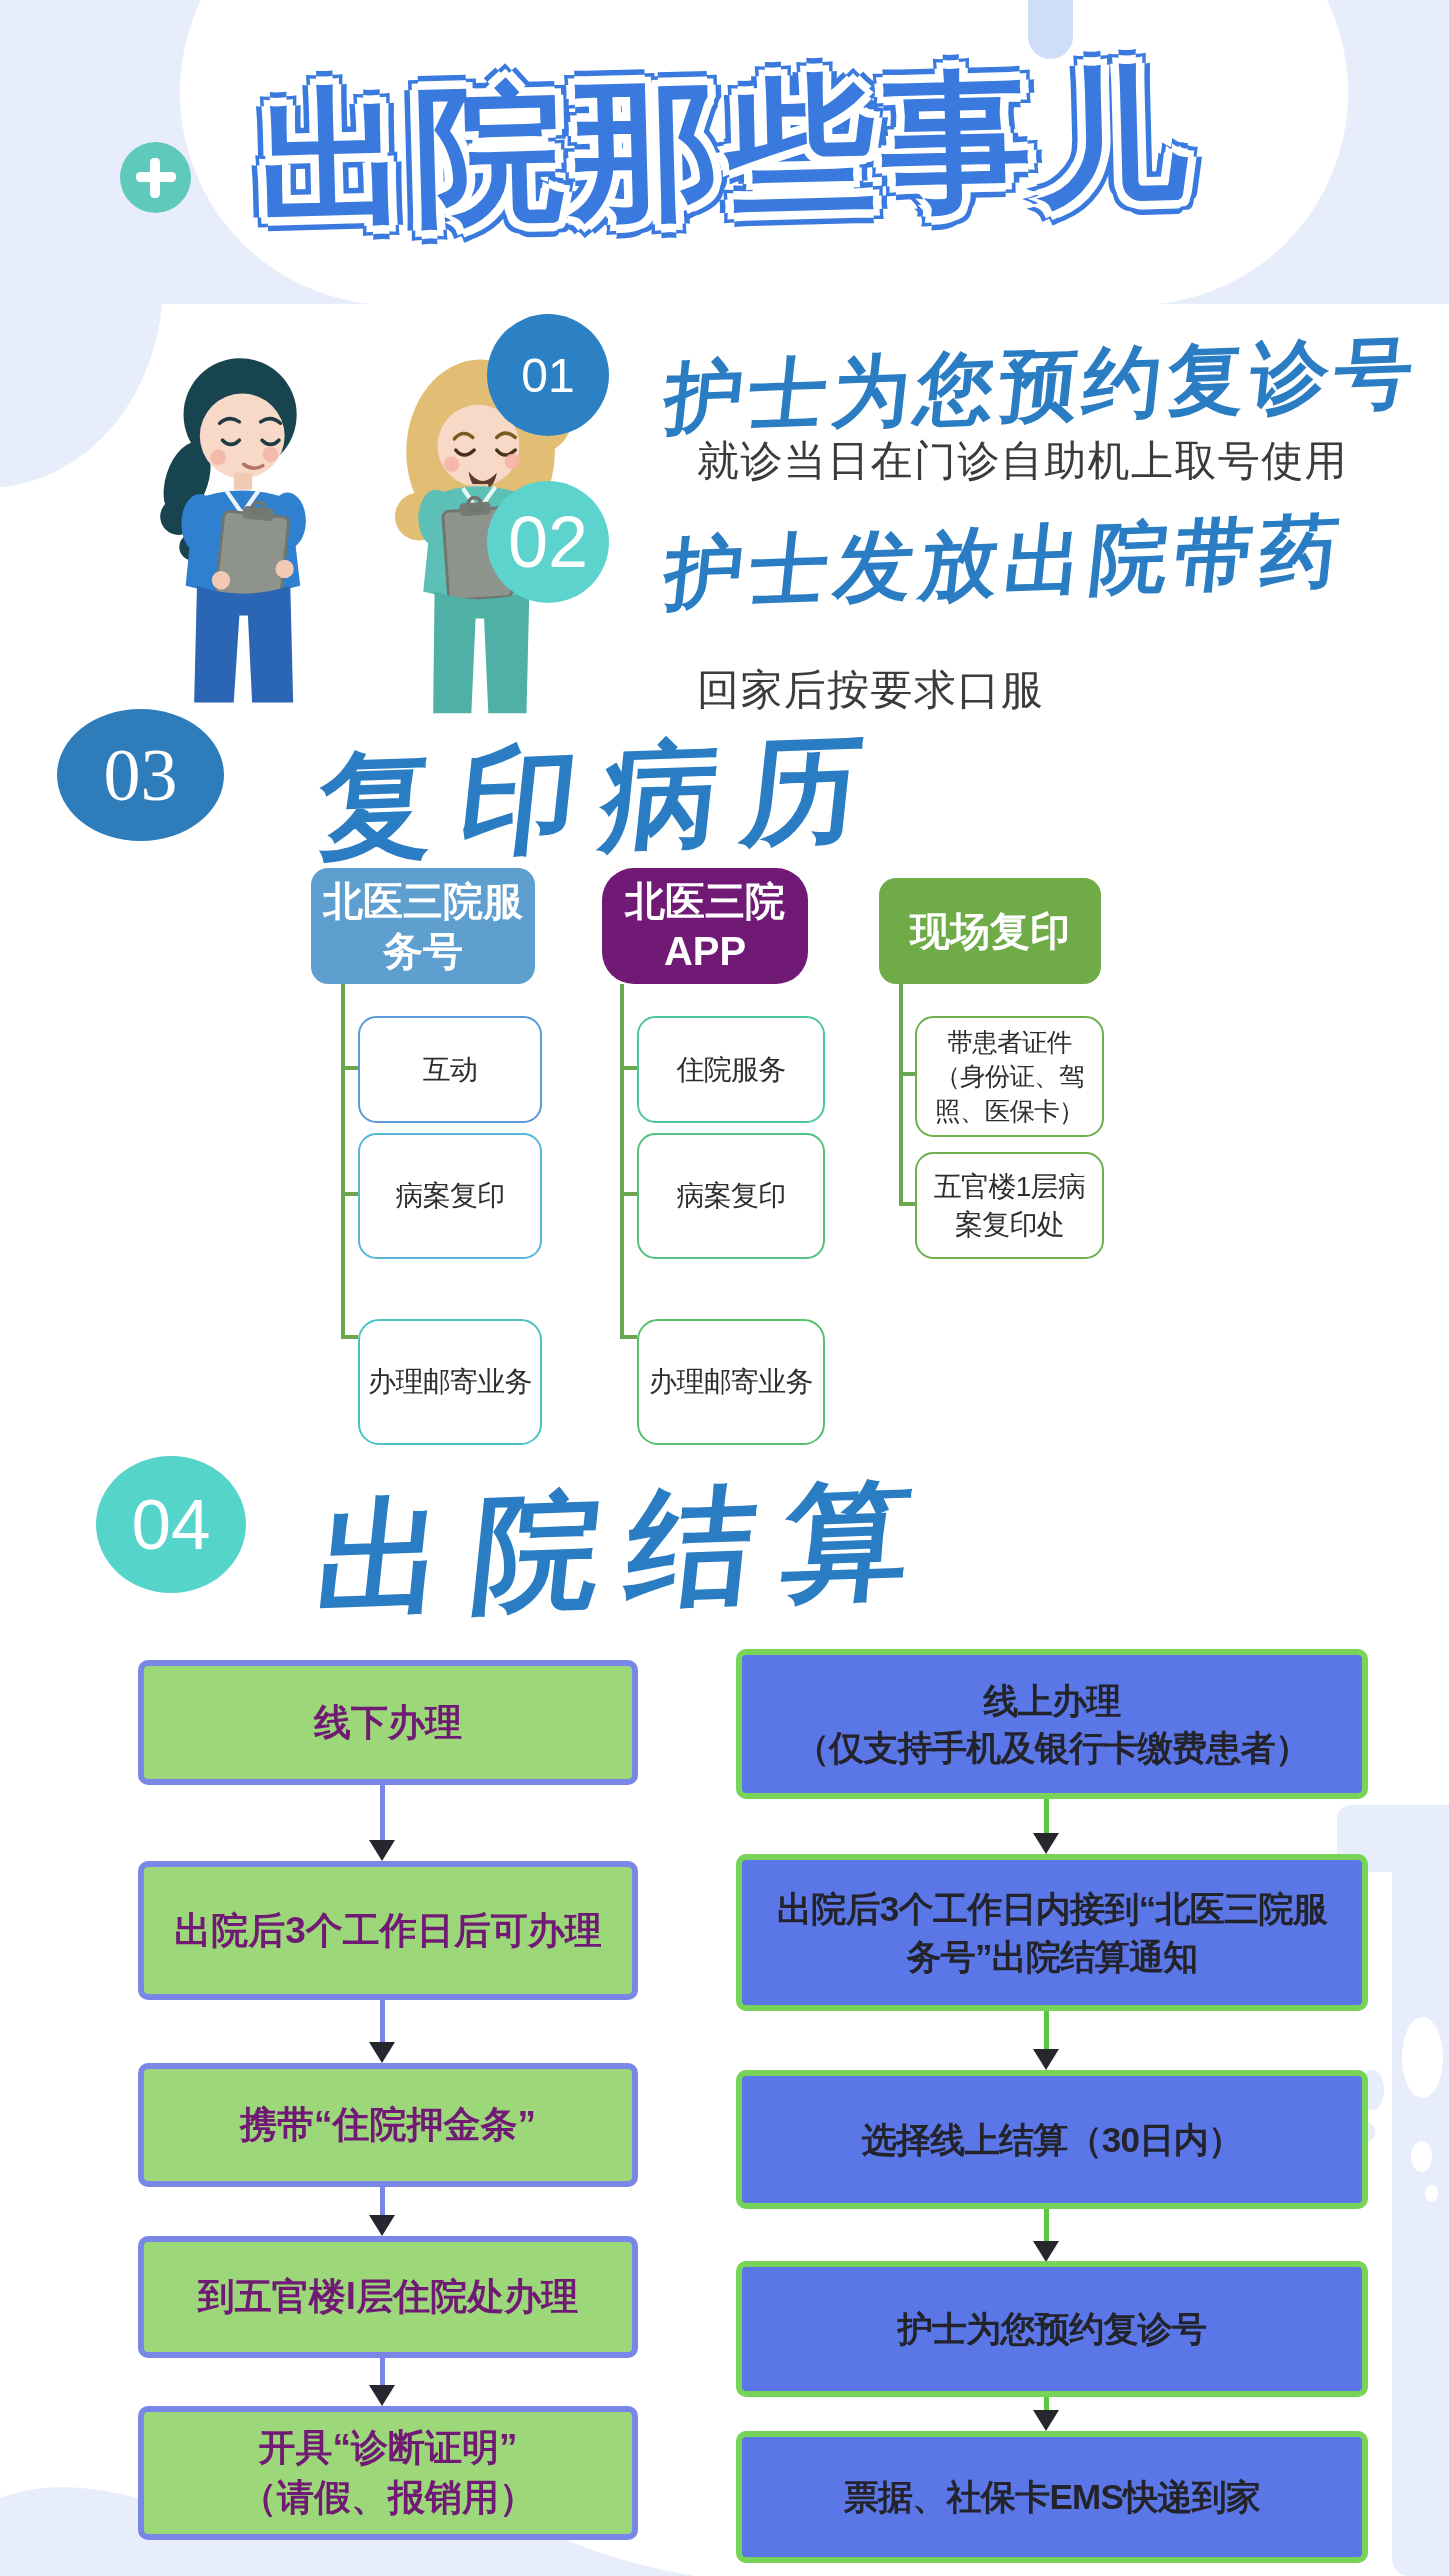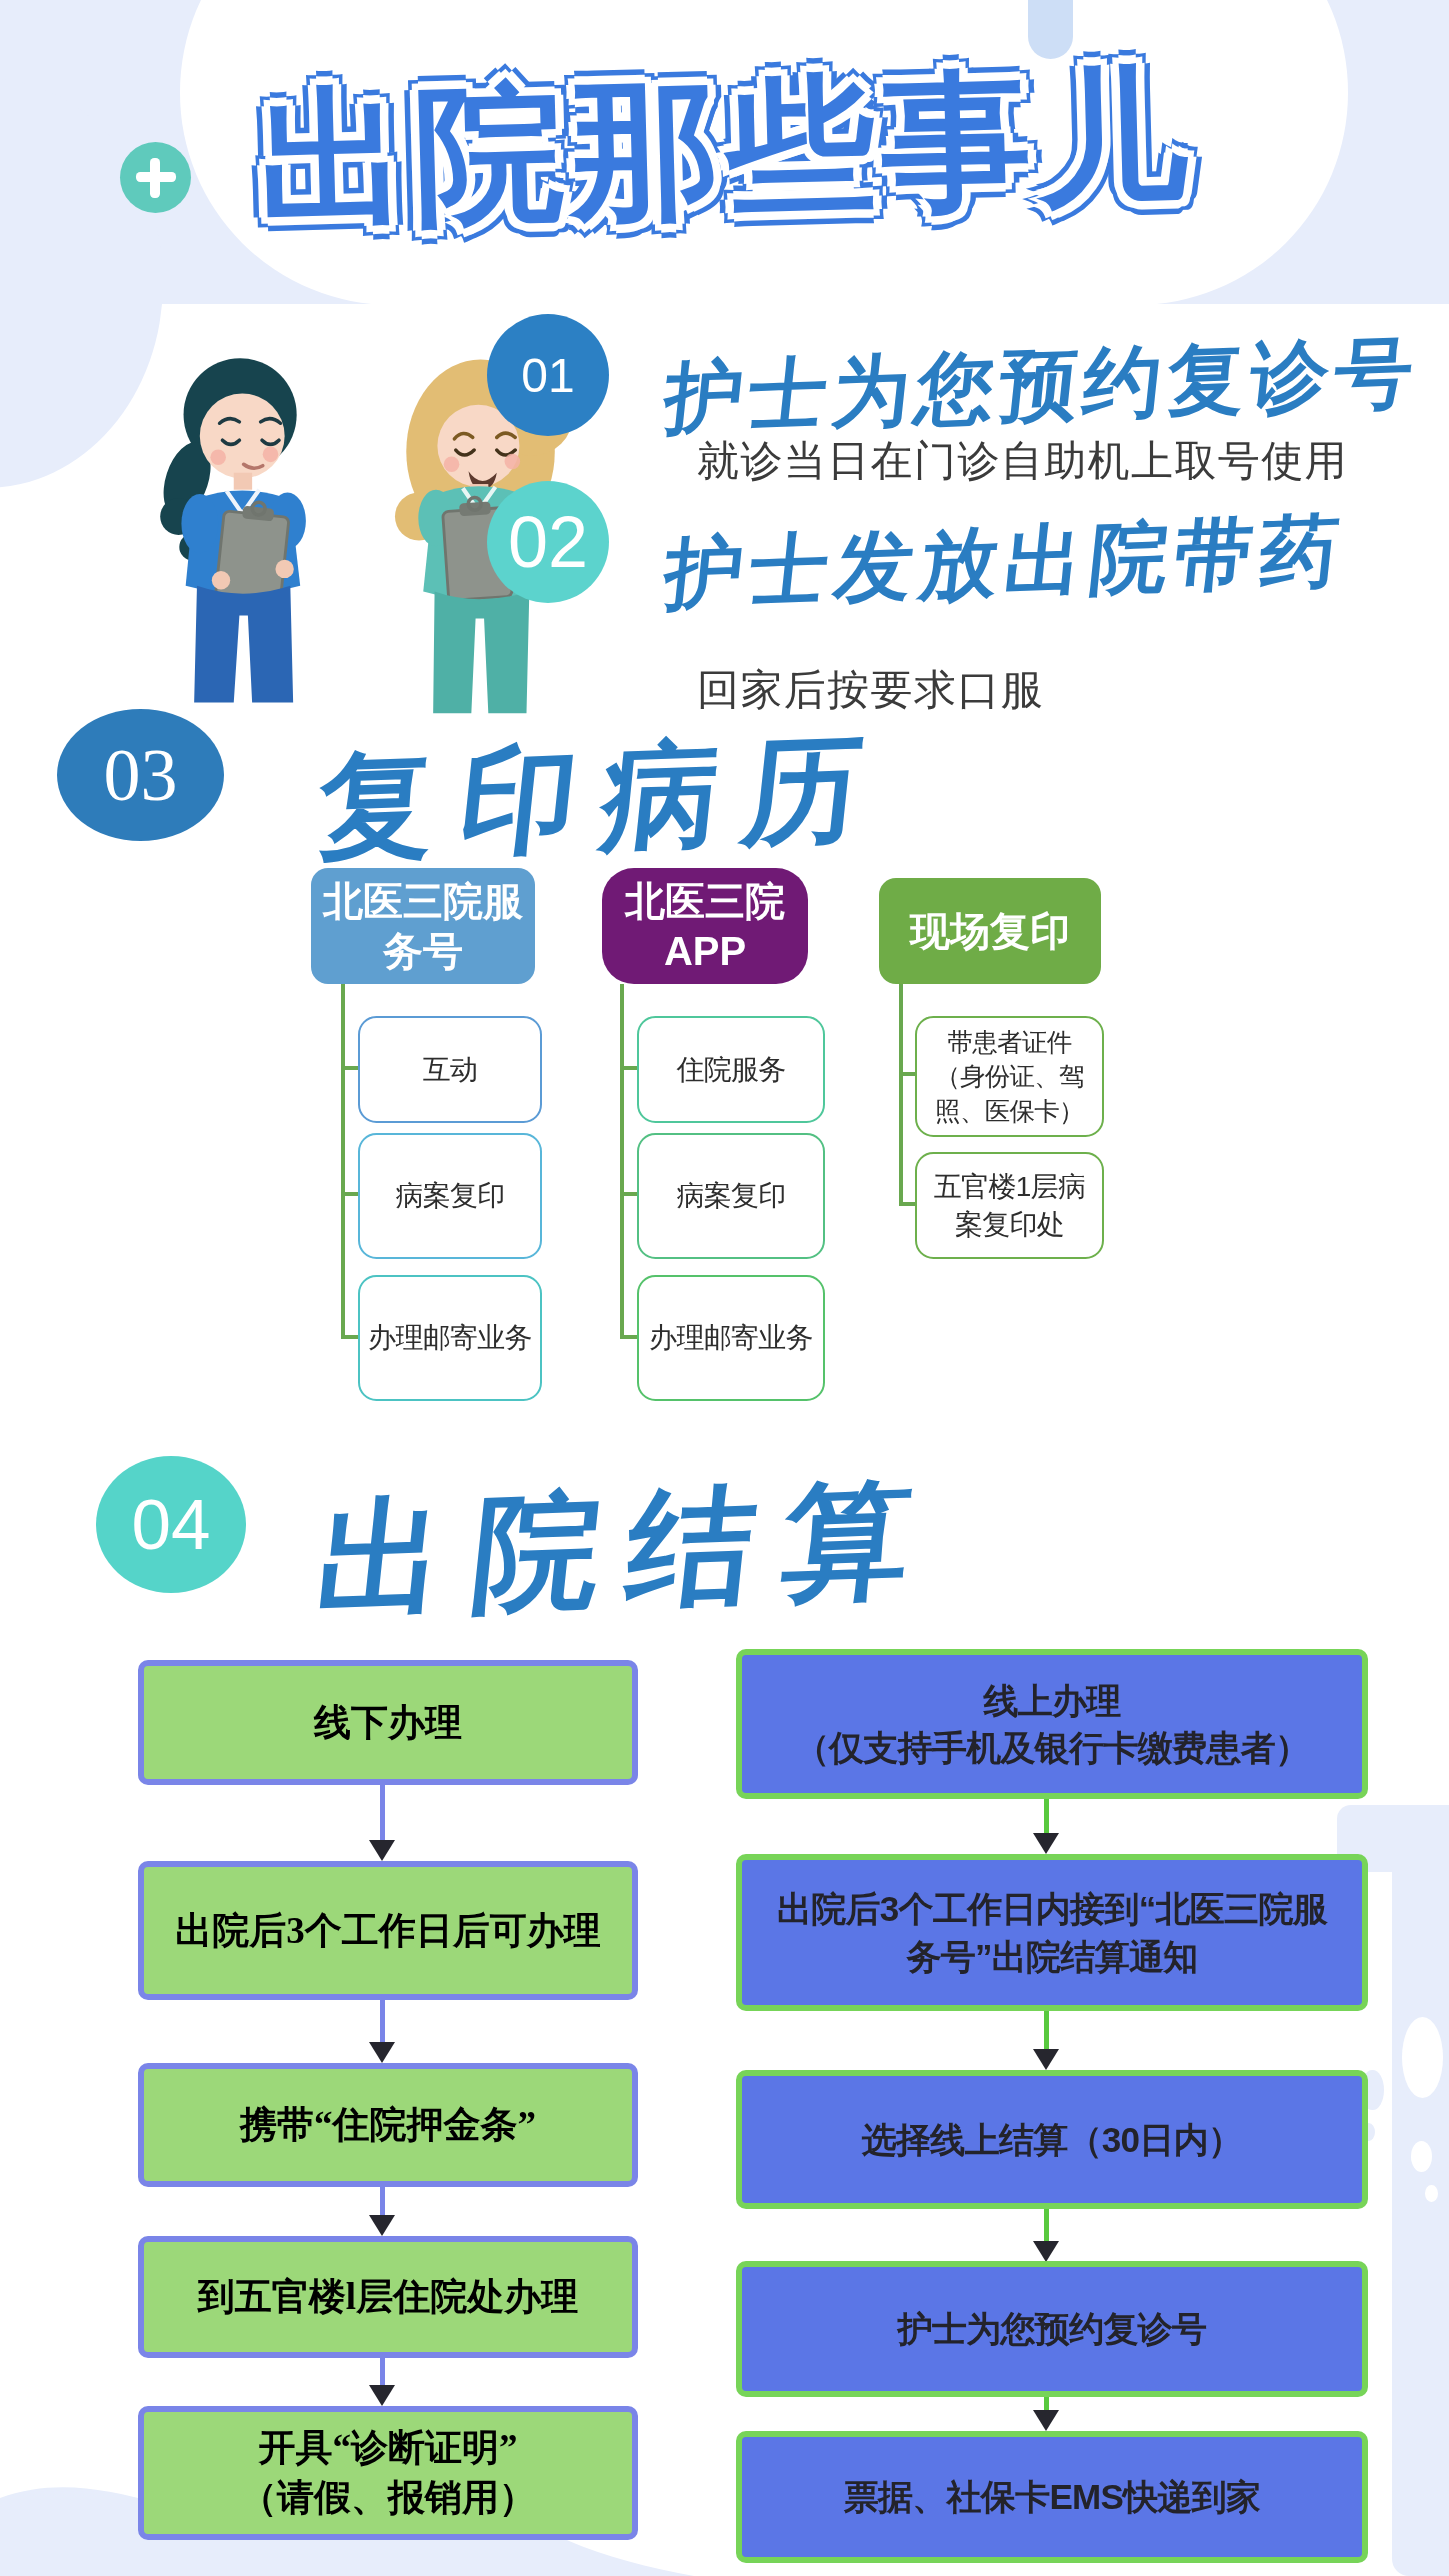--- a/index.html
+++ b/index.html
@@ -62,35 +62,35 @@
   .v2{left:620px;top:984px;height:354px;}
   .v3{left:899px;top:984px;height:221px;}
   .stub{position:absolute;height:3.5px;background:#69a84f;}
   .mini-box{position:absolute;background:#fff;border-radius:18.4px;display:flex;align-items:center;justify-content:center;
     font-size:28px;color:#2d2d2d;text-align:center;white-space:pre-line;letter-spacing:-0.7px;line-height:1.35;}
   .c1{left:358px;width:180px;}
   .c2{left:637px;width:184px;}
   .c3{left:915px;width:185px;}
   .b-row1{top:1016px;height:103px;}
   .b-row2{top:1133px;height:122px;}
-  .b-row3{top:1275px;height:122px;}
+  .b-row3{top:1319px;height:122px;border-radius:21px;}
   .bd-blue{border:2.8px solid #5b9bd5;}
   .bd-lblue{border:2.8px solid #58b6d9;}
   .bd-teal{border:2.8px solid #4cc3c3;}
   .bd-green1{border:2.8px solid #4fc79b;}
   .bd-green2{border:2.8px solid #53c083;}
   .bd-green3{border:2.8px solid #55c26b;}
   .bd-olive{border:2.8px solid #6db04c;}
   .c3-b1{top:1016px;height:117px;font-size:25.5px;}
   .c3-b2{top:1152px;height:103px;font-size:28px;}
 
   
   .flow-box{position:absolute;display:flex;align-items:center;justify-content:center;text-align:center;
     font-weight:700;white-space:pre-line;line-height:1.35;border-radius:10px;z-index:2;}
-  .offline-box{left:138px;width:488px;background:#9cd879;border:6.4px solid #7a85e8;color:#000000;font-size:37px;font-family:Liberation Serif, serif;}
+  .offline-box{left:138px;width:488px;background:#9cd879;border:6.4px solid #7a85e8;color:#701a75;font-size:37px;}
   .online-box{left:736px;width:620px;background:#5b76e6;border:6.4px solid #77d458;color:#23232b;
               font-size:35px;letter-spacing:-0.7px;}
   .o1{top:1660px;height:113px;} .o2{top:1861px;height:127px;} .o3{top:2063px;height:112px;}
   .o4{top:2236px;height:110px;} .o5{top:2406px;height:122px;}
   .n1{top:1649px;height:138px;} .n2{top:1854px;height:145px;} .n3{top:2070px;height:127px;}
   .n4{top:2261px;height:124px;} .n5{top:2431px;height:120px;}
 
   .arrow{position:absolute;width:28px;display:flex;flex-direction:column;align-items:center;z-index:1;}
   .arrow .shaft{width:5px;flex:1;}
   .arrow .head{width:0;height:0;border-left:13.4px solid transparent;border-right:13.4px solid transparent;

